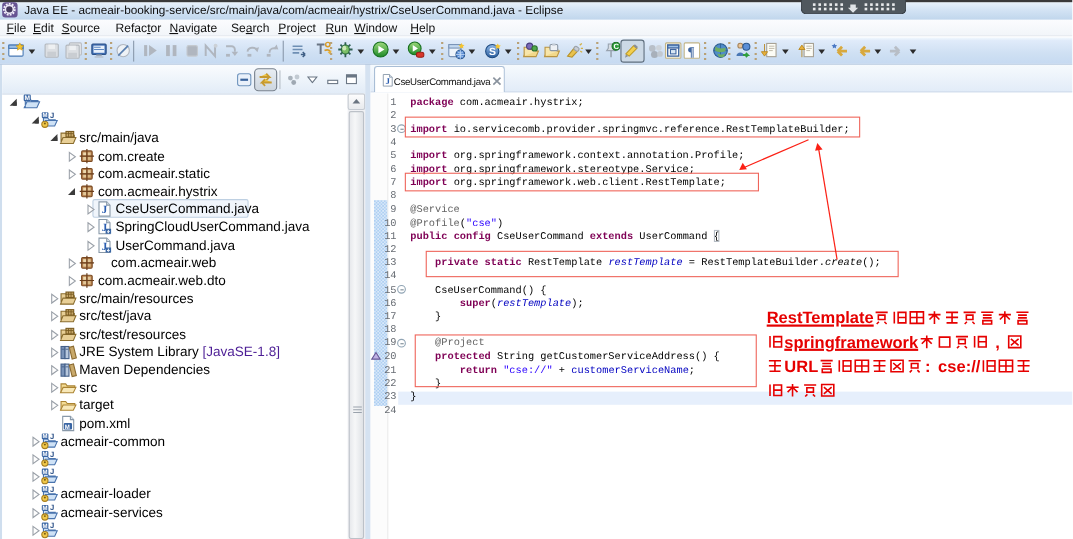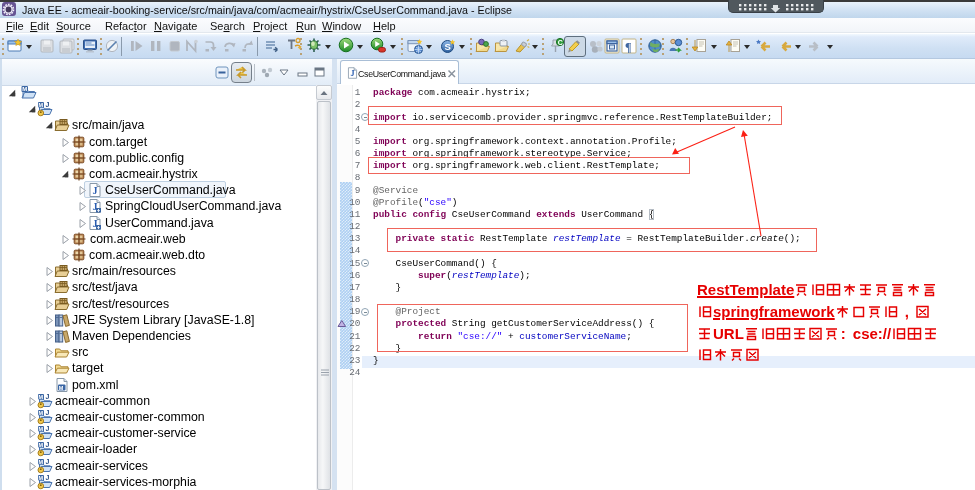--- a/index.html
+++ b/index.html
@@ -365,33 +365,33 @@
         <path d="M1 1.5 L6.5 5.5 L1 9.5z" fill="#fdfdfd" stroke="#9aa0a8"></path>
       </svg>
       <div class="ticon" style="left:69px;top:74.6px"><svg width="16" height="16" viewBox="0 0 16 16">
           <rect x="3.2" y="3.2" width="9.6" height="9.6" rx="1" fill="#b98350" stroke="#7a4a22"></rect>
           <rect x="4.6" y="4.6" width="2.8" height="2.8" fill="#ecd9ae"></rect>
           <rect x="8.6" y="4.6" width="2.8" height="2.8" fill="#e2c89a"></rect>
           <rect x="4.6" y="8.6" width="2.8" height="2.8" fill="#e2c89a"></rect>
           <rect x="8.6" y="8.6" width="2.8" height="2.8" fill="#d8b884"></rect>
           <path d="M8 1.5 V14.5 M1.5 8 H14.5" stroke="#6b3f1c" stroke-width="1.1"></path>
         </svg></div>
-      <div class="tree-row" style="left:87px;top:74.6px">com.target</div>
+      <div class="tree-row" style="left:87px;top:74.6px">com.create</div>
       <svg class="abs" style="left:60px;top:93.8px" width="8" height="11">
         <path d="M1 1.5 L6.5 5.5 L1 9.5z" fill="#fdfdfd" stroke="#9aa0a8"></path>
       </svg>
       <div class="ticon" style="left:69px;top:90.8px"><svg width="16" height="16" viewBox="0 0 16 16">
           <rect x="3.2" y="3.2" width="9.6" height="9.6" rx="1" fill="#b98350" stroke="#7a4a22"></rect>
           <rect x="4.6" y="4.6" width="2.8" height="2.8" fill="#ecd9ae"></rect>
           <rect x="8.6" y="4.6" width="2.8" height="2.8" fill="#e2c89a"></rect>
           <rect x="4.6" y="8.6" width="2.8" height="2.8" fill="#e2c89a"></rect>
           <rect x="8.6" y="8.6" width="2.8" height="2.8" fill="#d8b884"></rect>
           <path d="M8 1.5 V14.5 M1.5 8 H14.5" stroke="#6b3f1c" stroke-width="1.1"></path>
         </svg></div>
-      <div class="tree-row" style="left:87px;top:90.8px">com.public.config</div>
+      <div class="tree-row" style="left:87px;top:90.8px">com.acmeair.static</div>
       <div class="exp" style="left:59px;top:111.0px"></div>
       <div class="ticon" style="left:69px;top:107.0px"><svg width="16" height="16" viewBox="0 0 16 16">
           <rect x="3.2" y="3.2" width="9.6" height="9.6" rx="1" fill="#b98350" stroke="#7a4a22"></rect>
           <rect x="4.6" y="4.6" width="2.8" height="2.8" fill="#ecd9ae"></rect>
           <rect x="8.6" y="4.6" width="2.8" height="2.8" fill="#e2c89a"></rect>
           <rect x="4.6" y="8.6" width="2.8" height="2.8" fill="#e2c89a"></rect>
           <rect x="8.6" y="8.6" width="2.8" height="2.8" fill="#d8b884"></rect>
           <path d="M8 1.5 V14.5 M1.5 8 H14.5" stroke="#6b3f1c" stroke-width="1.1"></path>
         </svg></div>
       <div class="tree-row" style="left:87px;top:107.0px">com.acmeair.hystrix</div>
@@ -431,21 +431,21 @@
         <path d="M1 1.5 L6.5 5.5 L1 9.5z" fill="#fdfdfd" stroke="#9aa0a8"></path>
       </svg>
       <div class="ticon" style="left:69px;top:171.79999999999998px"><svg width="16" height="16" viewBox="0 0 16 16">
           <rect x="3.2" y="3.2" width="9.6" height="9.6" rx="1" fill="#b98350" stroke="#7a4a22"></rect>
           <rect x="4.6" y="4.6" width="2.8" height="2.8" fill="#ecd9ae"></rect>
           <rect x="8.6" y="4.6" width="2.8" height="2.8" fill="#e2c89a"></rect>
           <rect x="4.6" y="8.6" width="2.8" height="2.8" fill="#e2c89a"></rect>
           <rect x="8.6" y="8.6" width="2.8" height="2.8" fill="#d8b884"></rect>
           <path d="M8 1.5 V14.5 M1.5 8 H14.5" stroke="#6b3f1c" stroke-width="1.1"></path>
         </svg></div>
-      <div class="tree-row" style="left:88px;top:171.79999999999998px">com.acmeair.web</div>
+      <div class="tree-row" style="left:99px;top:171.79999999999998px">com.acmeair.web</div>
       <svg class="abs" style="left:60px;top:191.0px" width="8" height="11">
         <path d="M1 1.5 L6.5 5.5 L1 9.5z" fill="#fdfdfd" stroke="#9aa0a8"></path>
       </svg>
       <div class="ticon" style="left:69px;top:188.0px"><svg width="16" height="16" viewBox="0 0 16 16">
           <rect x="3.2" y="3.2" width="9.6" height="9.6" rx="1" fill="#b98350" stroke="#7a4a22"></rect>
           <rect x="4.6" y="4.6" width="2.8" height="2.8" fill="#ecd9ae"></rect>
           <rect x="8.6" y="4.6" width="2.8" height="2.8" fill="#e2c89a"></rect>
           <rect x="4.6" y="8.6" width="2.8" height="2.8" fill="#e2c89a"></rect>
           <rect x="8.6" y="8.6" width="2.8" height="2.8" fill="#d8b884"></rect>
           <path d="M8 1.5 V14.5 M1.5 8 H14.5" stroke="#6b3f1c" stroke-width="1.1"></path>
@@ -480,21 +480,21 @@
       <div class="tree-row" style="left:70px;top:236.6px">src/test/resources</div>
       <svg class="abs" style="left:43.5px;top:255.79999999999998px" width="8" height="11">
         <path d="M1 1.5 L6.5 5.5 L1 9.5z" fill="#fdfdfd" stroke="#9aa0a8"></path>
       </svg>
       <div class="ticon" style="left:52px;top:252.79999999999998px"><svg width="16" height="16" viewBox="0 0 16 16">
           <rect x="1.5" y="3" width="3.6" height="11" fill="#7a93b8" stroke="#46618a"></rect>
           <rect x="5.1" y="3" width="3.6" height="11" fill="#b8c8dd" stroke="#46618a"></rect>
           <path d="M9 3.8 l3.8-1 2.6 10.6 -3.8 1z" fill="#c9a96a" stroke="#8a6a30"></path>
           <path d="M2 5.5 h2.6 M5.6 5.5 h2.6" stroke="#46618a" stroke-width=".8"></path>
         </svg></div>
-      <div class="tree-row" style="left:70px;top:252.79999999999998px">JRE System Library <span style="color:#000000">[JavaSE-1.8]</span></div>
+      <div class="tree-row" style="left:70px;top:252.79999999999998px">JRE System Library <span style="color:#4c1d95">[JavaSE-1.8]</span></div>
       <svg class="abs" style="left:43.5px;top:272.0px" width="8" height="11">
         <path d="M1 1.5 L6.5 5.5 L1 9.5z" fill="#fdfdfd" stroke="#9aa0a8"></path>
       </svg>
       <div class="ticon" style="left:52px;top:269.0px"><svg width="16" height="16" viewBox="0 0 16 16">
           <rect x="1.5" y="3" width="3.6" height="11" fill="#7a93b8" stroke="#46618a"></rect>
           <rect x="5.1" y="3" width="3.6" height="11" fill="#b8c8dd" stroke="#46618a"></rect>
           <path d="M9 3.8 l3.8-1 2.6 10.6 -3.8 1z" fill="#c9a96a" stroke="#8a6a30"></path>
           <path d="M2 5.5 h2.6 M5.6 5.5 h2.6" stroke="#46618a" stroke-width=".8"></path>
         </svg></div>
       <div class="tree-row" style="left:70px;top:269.0px">Maven Dependencies</div>
@@ -537,33 +537,31 @@
         <path d="M1 1.5 L6.5 5.5 L1 9.5z" fill="#fdfdfd" stroke="#9aa0a8"></path>
       </svg>
       <div class="ticon" style="left:35px;top:350.0px"><svg width="16" height="16" viewBox="0 0 16 16">
           <path d="M2 13.5 l2.3-5 h10.7 l-2.3 5z M2.5 13 V6 h3.7 l1.4 1.8 h5.6 v1" fill="#cfe2f6" stroke="#4a74ae"></path>
           <rect x="1" y="1" width="6" height="5.4" fill="#3a66a4" rx="1"></rect>
           <text x="1.6" y="5.6" font-size="5.5" font-weight="bold" fill="#fff" font-family="Liberation Sans">M</text>
           <text x="8.5" y="6" font-size="7" font-weight="bold" fill="#2c5188" font-family="Liberation Sans">J</text>
           <circle cx="3.8" cy="12" r="2.8" fill="#f0c84a" stroke="#a87f1e"></circle>
           <circle cx="3.8" cy="11.2" r="0.9" fill="#7a5c12"></circle>
         </svg></div>
-      <div class="tree-row" style="left:53px;top:350.0px">acmeair-customer-common</div>
       <svg class="abs" style="left:27px;top:369.2px" width="8" height="11">
         <path d="M1 1.5 L6.5 5.5 L1 9.5z" fill="#fdfdfd" stroke="#9aa0a8"></path>
       </svg>
       <div class="ticon" style="left:35px;top:366.2px"><svg width="16" height="16" viewBox="0 0 16 16">
           <path d="M2 13.5 l2.3-5 h10.7 l-2.3 5z M2.5 13 V6 h3.7 l1.4 1.8 h5.6 v1" fill="#cfe2f6" stroke="#4a74ae"></path>
           <rect x="1" y="1" width="6" height="5.4" fill="#3a66a4" rx="1"></rect>
           <text x="1.6" y="5.6" font-size="5.5" font-weight="bold" fill="#fff" font-family="Liberation Sans">M</text>
           <text x="8.5" y="6" font-size="7" font-weight="bold" fill="#2c5188" font-family="Liberation Sans">J</text>
           <circle cx="3.8" cy="12" r="2.8" fill="#f0c84a" stroke="#a87f1e"></circle>
           <circle cx="3.8" cy="11.2" r="0.9" fill="#7a5c12"></circle>
         </svg></div>
-      <div class="tree-row" style="left:53px;top:366.2px">acmeair-customer-service</div>
       <svg class="abs" style="left:27px;top:385.4px" width="8" height="11">
         <path d="M1 1.5 L6.5 5.5 L1 9.5z" fill="#fdfdfd" stroke="#9aa0a8"></path>
       </svg>
       <div class="ticon" style="left:35px;top:382.4px"><svg width="16" height="16" viewBox="0 0 16 16">
           <path d="M2 13.5 l2.3-5 h10.7 l-2.3 5z M2.5 13 V6 h3.7 l1.4 1.8 h5.6 v1" fill="#cfe2f6" stroke="#4a74ae"></path>
           <rect x="1" y="1" width="6" height="5.4" fill="#3a66a4" rx="1"></rect>
           <text x="1.6" y="5.6" font-size="5.5" font-weight="bold" fill="#fff" font-family="Liberation Sans">M</text>
           <text x="8.5" y="6" font-size="7" font-weight="bold" fill="#2c5188" font-family="Liberation Sans">J</text>
           <circle cx="3.8" cy="12" r="2.8" fill="#f0c84a" stroke="#a87f1e"></circle>
           <circle cx="3.8" cy="11.2" r="0.9" fill="#7a5c12"></circle>
@@ -585,21 +583,20 @@
         <path d="M1 1.5 L6.5 5.5 L1 9.5z" fill="#fdfdfd" stroke="#9aa0a8"></path>
       </svg>
       <div class="ticon" style="left:35px;top:414.79999999999995px"><svg width="16" height="16" viewBox="0 0 16 16">
           <path d="M2 13.5 l2.3-5 h10.7 l-2.3 5z M2.5 13 V6 h3.7 l1.4 1.8 h5.6 v1" fill="#cfe2f6" stroke="#4a74ae"></path>
           <rect x="1" y="1" width="6" height="5.4" fill="#3a66a4" rx="1"></rect>
           <text x="1.6" y="5.6" font-size="5.5" font-weight="bold" fill="#fff" font-family="Liberation Sans">M</text>
           <text x="8.5" y="6" font-size="7" font-weight="bold" fill="#2c5188" font-family="Liberation Sans">J</text>
           <circle cx="3.8" cy="12" r="2.8" fill="#f0c84a" stroke="#a87f1e"></circle>
           <circle cx="3.8" cy="11.2" r="0.9" fill="#7a5c12"></circle>
         </svg></div>
-      <div class="tree-row" style="left:53px;top:414.79999999999995px">acmeair-services-morphia</div>
       <div id="sbar">
         <div class="abs" style="left:0;top:0;width:16px;height:15px;background:linear-gradient(180deg,#fdfdfd,#e8eaed);border:1px solid #c5cad1;border-radius:2px"><svg width="14" height="13">
             <path d="M7 4 l3.5 4 h-7z" fill="#6a7480"></path>
           </svg></div>
         <div class="abs" style="left:1px;top:16px;width:14px;height:389px;background:linear-gradient(90deg,#e7e9ec,#f6f7f8 40%,#dfe2e6);border:1px solid #bcc1c8;border-radius:2px">
           <svg class="abs" style="left:3px;top:267px" width="8" height="8">
             <path d="M0 1 h8 M0 3.5 h8 M0 6 h8" stroke="#9aa2ac" stroke-width="1"></path>
           </svg>
         </div>
       </div>

